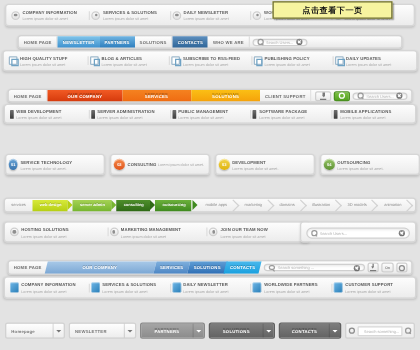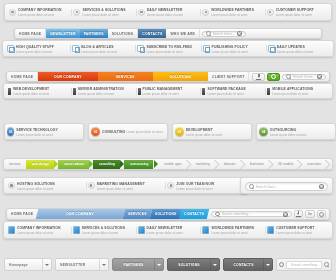--- a/index.html
+++ b/index.html
@@ -183,20 +183,23 @@
             </span>
           </span>
         <span class="txt">
           <span class="t1">CUSTOMER SUPPORT</span>
           <span class="t2">Lorem ipsum dolor sit amet</span>
         </span>
       </div>
     </div>
   </div>
 
+  <div class="badge" style="left:218px; top:1px; width:96px; height:14px;">
+    <span>点击查看下一页</span>
+  </div>
 
   <div class="navbar bar-white" style="left:14px; top:28px; width:308px; height:11px;">
     <div class="navitem">HOME PAGE</div>
     <div class="navitem blue">NEWSLETTER</div>
     <div class="navitem blue2">PARTNERS</div>
     <div class="navitem">SOLUTIONS</div>
     <div class="navitem dark">CONTACTS</div>
     <div class="navitem">WHO WE ARE</div>
     <div style="flex:1; display:flex; align-items:center; padding:1.5px 3px 1.5px 2px;">
       <div class="search">

